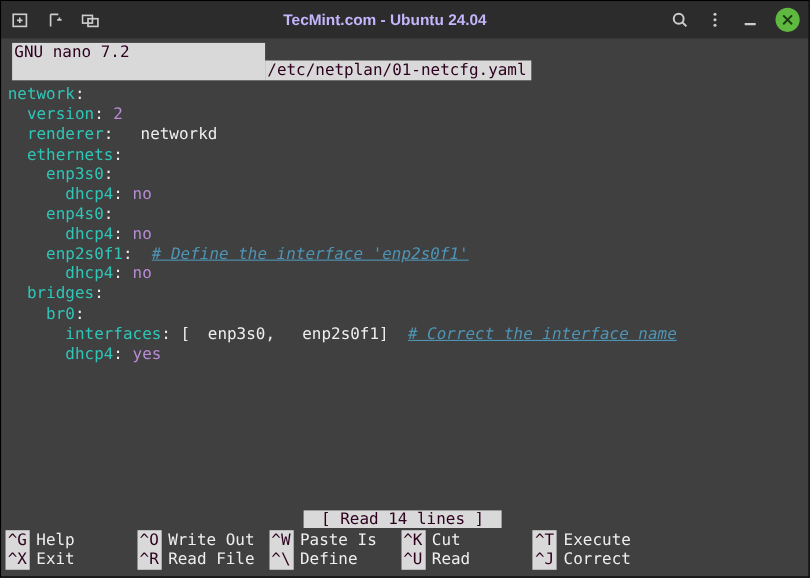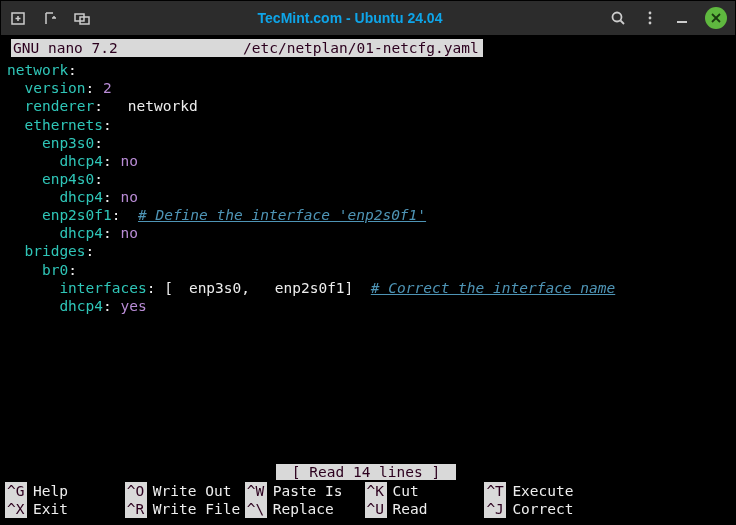--- a/index.html
+++ b/index.html
@@ -18,62 +18,62 @@
     align-items: center;
     padding: 0 8px;
     color: #ddd;
   }
   .titlebar-left { display: flex; gap: 14px; align-items: center; }
   .titlebar-center {
     flex: 1;
     text-align: center;
     font-weight: bold;
     font-size: 14px;
-    color: #0ea5e9;
+    color: #c4b5fd;
   }
   .titlebar-right { display: flex; gap: 14px; align-items: center; }
   .icon-btn {
     width: 18px; height: 18px;
     display: flex; align-items: center; justify-content: center;
     cursor: pointer;
     color: #ccc;
   }
   .icon-btn svg { width: 16px; height: 16px; }
   .close-btn {
     width: 22px; height: 22px;
     border-radius: 50%;
     background: #5fb83f;
     display: flex; align-items: center; justify-content: center;
     cursor: pointer;
   }
   .close-btn svg { width: 10px; height: 10px; }
   .terminal {
     width: 100%;
     height: calc(100% - 34px);
-    background: #000000;
+    background: #404040;
     padding: 4px 8px 8px 4px;
     font-family: "DejaVu Sans Mono", "Menlo", "Consolas", monospace;
     font-size: 14.5px;
     line-height: 1.25;
     color: #eee;
     position: relative;
   }
   .nano-header {
     display: flex;
     color: #2c001e;
     font-weight: normal;
     margin-bottom: 4px;
     margin-left: 6px;
   }
   .nano-header span {
     background: #d9d9d9;
     padding: 0 4px 0 2px;
   }
   .nano-header .app { width: 230px; }
-  .nano-header .file { flex: 0 0 auto; }
+  .nano-header .file { flex: 0 0 auto; margin-top: 16px; }
   .editor {
     padding-left: 2px;
     white-space: pre;
   }
   .k { color: #2fc6b8; }   
   .c { color: #eee; }      
   .v { color: #eee; margin-left: 16px; }      
   .n { color: #b98cd6; }   
   .cm { color: #4e94b5; font-style: italic; text-decoration: underline; } 
   .br { color: #eee; }     
@@ -200,25 +200,25 @@
             <span class="keylabel">Execute</span>
           </div>
         </div>
       <div class="shortcut-row" id="sc-row-2">
           <div class="shortcut">
             <span class="keycap">^X</span>
             <span class="keylabel">Exit</span>
           </div>
           <div class="shortcut">
             <span class="keycap">^R</span>
-            <span class="keylabel">Write File</span>
+            <span class="keylabel">Read File</span>
           </div>
           <div class="shortcut">
             <span class="keycap">^\</span>
-            <span class="keylabel">Replace</span>
+            <span class="keylabel">Define</span>
           </div>
           <div class="shortcut">
             <span class="keycap">^U</span>
             <span class="keylabel">Read</span>
           </div>
           <div class="shortcut">
             <span class="keycap">^J</span>
             <span class="keylabel">Correct</span>
           </div>
         </div>

